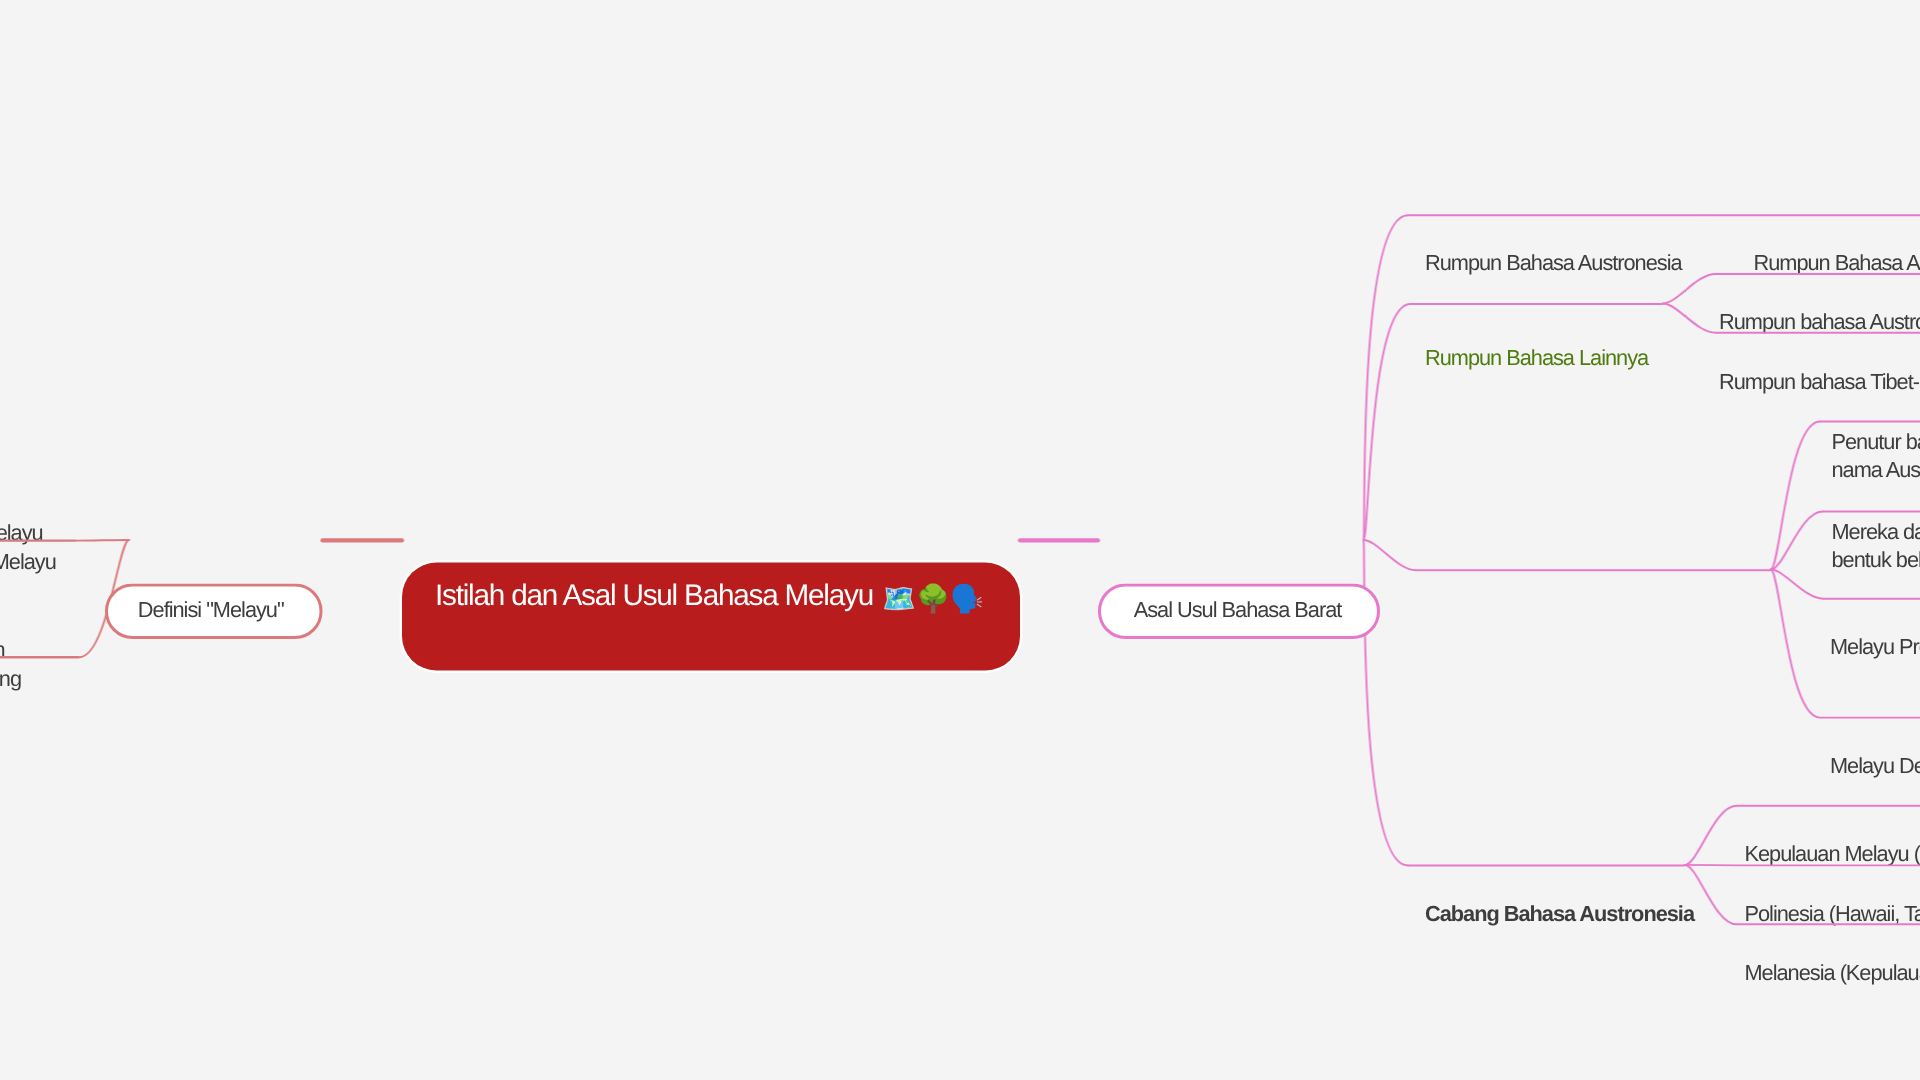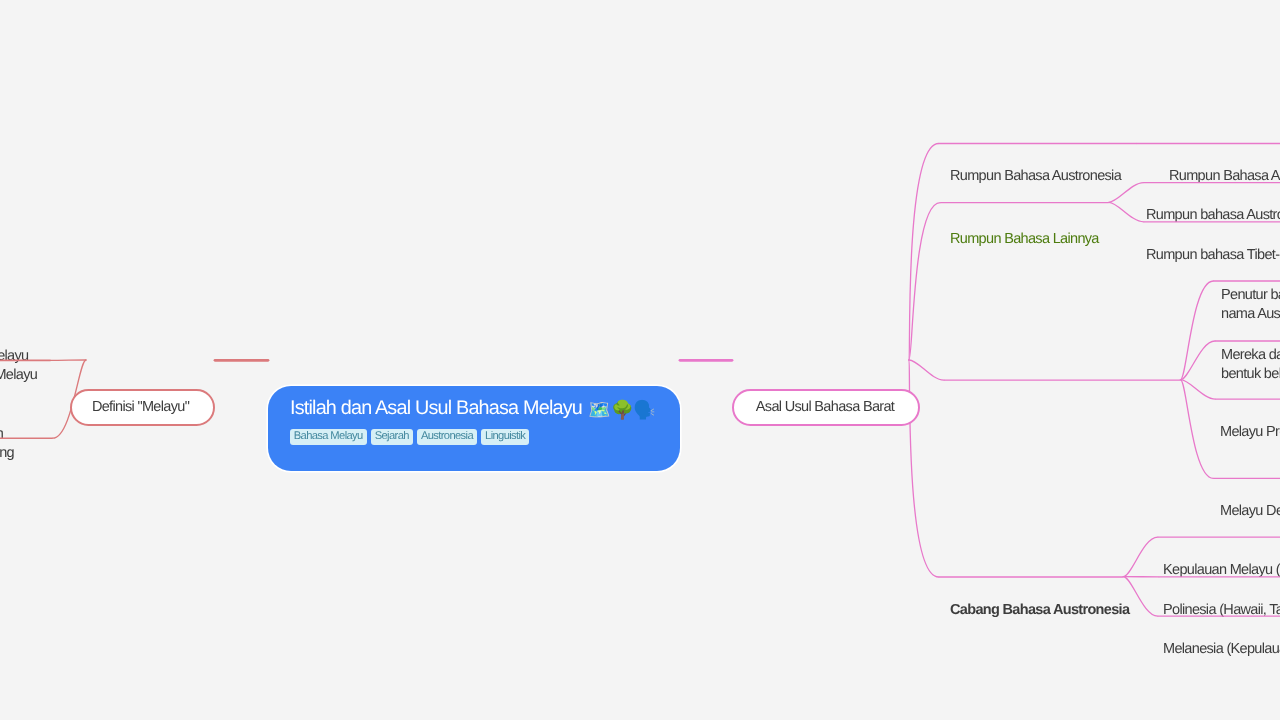--- a/index.html
+++ b/index.html
@@ -57,29 +57,23 @@
       <path d="M 1214.89 341 L 1400 341" fill="none" stroke="#e878ca" stroke-width="1.3" stroke-linecap="butt"></path>
       <path d="M 1215.42 399.1 L 1400 399.1" fill="none" stroke="#e878ca" stroke-width="1.3" stroke-linecap="butt"></path>
       <path d="M 1213.32 478.4 L 1400 478.4" fill="none" stroke="#e878ca" stroke-width="1.3" stroke-linecap="butt"></path>
       <path d="M 938.7 577 L 1123.3 577" fill="none" stroke="#e878ca" stroke-width="1.3" stroke-linecap="butt"></path>
       <path d="M 1157.67 537.2 L 1400 537.2" fill="none" stroke="#e878ca" stroke-width="1.3" stroke-linecap="butt"></path>
       <path d="M 1158.72 576.9 L 1400 576.9" fill="none" stroke="#e878ca" stroke-width="1.3" stroke-linecap="butt"></path>
       <path d="M 1157.69 616.2 L 1400 616.2" fill="none" stroke="#e878ca" stroke-width="1.3" stroke-linecap="butt"></path>
       <path d="M -400 360.4 L 50.58 360.4" fill="none" stroke="#db7a7c" stroke-width="1.6" stroke-linecap="butt"></path>
       <path d="M -400 438.2 L 52.63 438.2" fill="none" stroke="#db7a7c" stroke-width="1.6" stroke-linecap="butt"></path>
     </svg>
-  <div id="root-node" style="left: 268px; top: 338px; width: 412px; height: 85px; background: #3b82f6;">
+  <div id="root-node" style="left: 268px; top: 327px; width: 412px; height: 72px; background: #b91c1c;">
     <div id="root-title" style="left: 22px; top: 10.9px;">Istilah dan Asal Usul Bahasa Melayu</div>
     <div id="root-emojis" style="left: 320.5px; top: 13.5px;"><span class="emoji">🗺️</span><span class="emoji">🌳</span><span class="emoji">🗣️</span></div>
-    <div id="root-tags" style="left: 21.9px; top: 43.3px;">
-        <div class="tag" style="background: rgb(214, 239, 246); color: rgb(69, 137, 159);">Bahasa Melayu</div>
-        <div class="tag" style="background: rgb(214, 239, 246); color: rgb(69, 137, 159);">Sejarah</div>
-        <div class="tag" style="background: rgb(214, 239, 246); color: rgb(69, 137, 159);">Austronesia</div>
-        <div class="tag" style="background: rgb(214, 239, 246); color: rgb(69, 137, 159);">Linguistik</div>
-      </div>
   </div>
 <div class="tnode" style="color: rgb(61, 61, 61); left: 950.3px; top: 119.3px;">Rumpun Bahasa Austronesia</div>
     <div class="tnode" style="color: rgb(61, 61, 61); left: 1169.2px; top: 119.3px;">Rumpun Bahasa Austronesia Barat</div>
     <div class="tnode" style="color: #4d7c0f; left: 950.3px; top: 182px;">Rumpun Bahasa Lainnya</div>
     <div class="tnode" style="color: rgb(61, 61, 61); left: 1146px; top: 158.4px;">Rumpun bahasa Austroasiatik</div>
     <div class="tnode" style="color: rgb(61, 61, 61); left: 1146px; top: 197.6px;">Rumpun bahasa Tibet-Burma</div>
     <div class="tnode" style="color: rgb(61, 61, 61); left: 1220.5px; top: 238.1px;">Penutur bahasa Melayu merupakan bagian dari kelompok besar yang dikenal dengan
 nama Austronesia</div>
     <div class="tnode" style="color: rgb(61, 61, 61); left: 1220.5px; top: 298.1px;">Mereka datang dari wilayah Taiwan dan menyebar ke selatan dalam
 bentuk beberapa gelombang migrasi</div>

